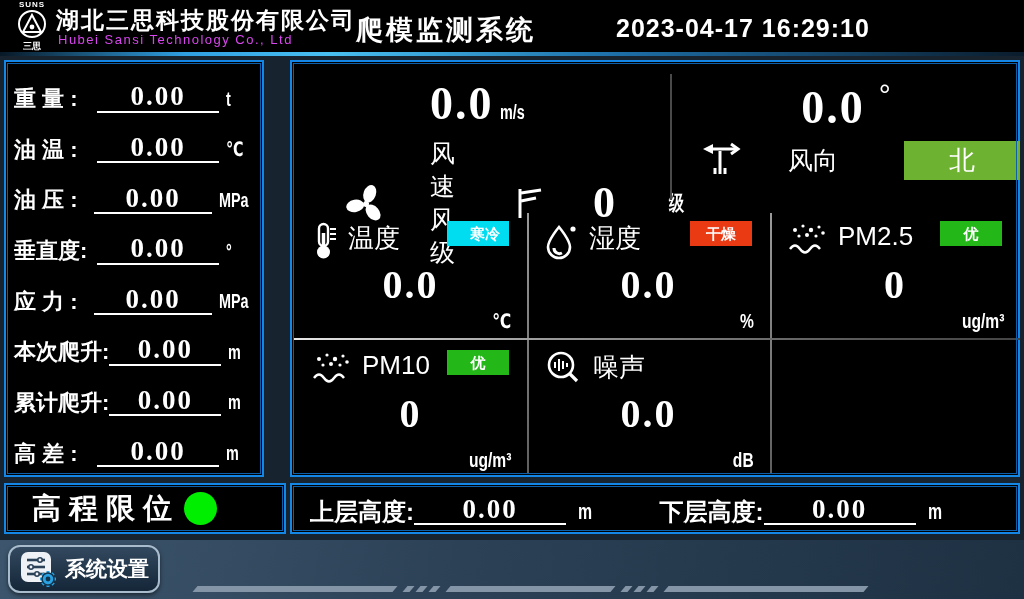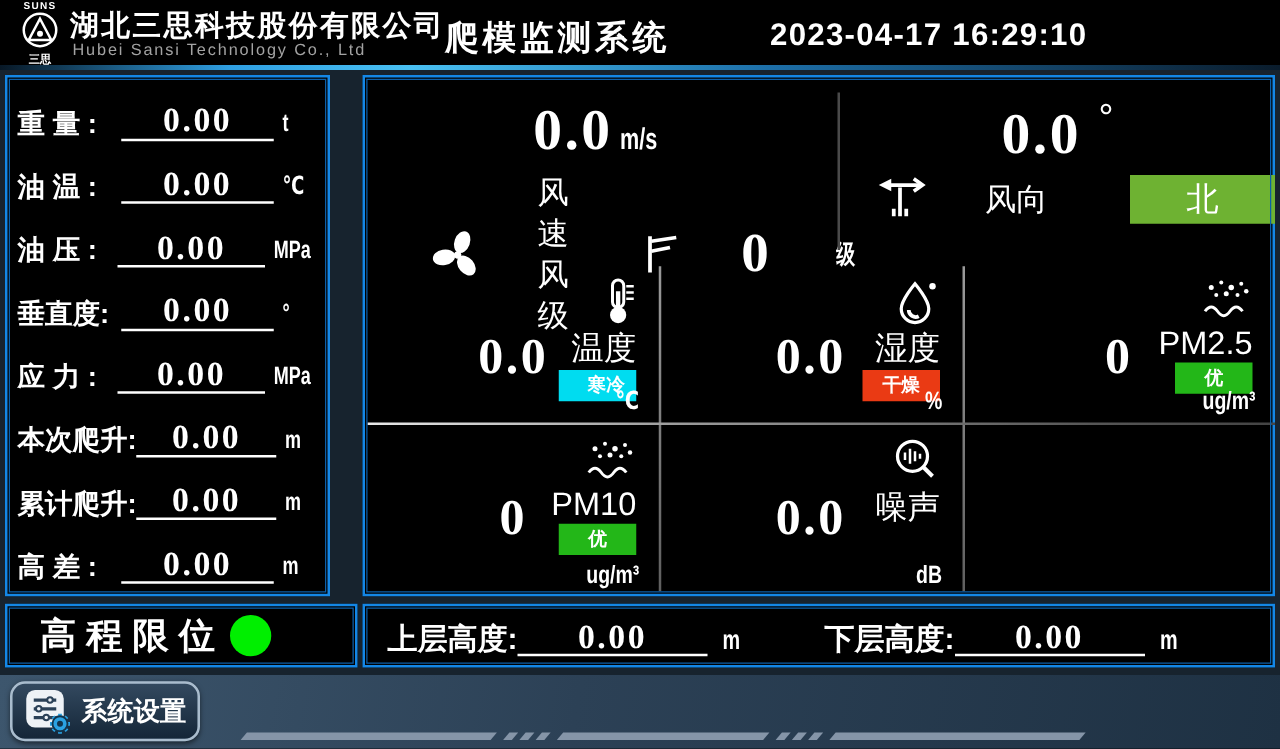--- a/index.html
+++ b/index.html
@@ -10,21 +10,21 @@
     color:#fff;
   }
   *{box-sizing:border-box;}
 
   
   .header{position:absolute;left:0;top:0;width:1024px;height:52px;background:#000;}
   .logo-block{position:absolute;left:10px;top:1px;width:44px;text-align:center;line-height:1;}
   .logo-top{font-size:8px;font-weight:700;letter-spacing:1px;}
   .logo-bottom{font-size:9px;font-weight:700;}
   .company-cn{position:absolute;left:56px;top:5px;font-size:23px;font-weight:700;letter-spacing:2px;}
-  .company-en{position:absolute;left:58px;top:32px;font-size:13px;letter-spacing:1.5px;color:#a3a3a3;}
+  .company-en{position:absolute;left:58px;top:32px;font-size:13px;letter-spacing:1.5px;color:#d946ef;}
   .app-title{position:absolute;left:356px;top:12px;font-size:27px;font-weight:700;letter-spacing:3px;}
   .datetime{position:absolute;left:616px;top:14px;font-size:25px;font-weight:700;letter-spacing:1px;}
   .header-line{position:absolute;left:0;top:52px;width:1024px;height:4px;
     background:linear-gradient(90deg,#081826 0%,#2f9fe2 18%,#49c0f2 32%,#1d6fa8 60%,#123c5c 85%,#0a1c2c 100%);}
 
   
   .workspace{position:absolute;left:0;top:56px;width:1024px;height:484px;background:#17232e;}
   .panel{position:absolute;background:#000;border:2px solid #1487e6;}
   .panel::after{content:"";position:absolute;inset:1px;border:1px solid #0c5fa8;pointer-events:none;}
 
@@ -47,39 +47,39 @@
   .elev-inner{position:absolute;inset:0;display:flex;align-items:center;}
   .elev-label{margin-left:26px;font-size:29px;font-weight:700;letter-spacing:8px;}
   .elev-light{width:33px;height:33px;border-radius:50%;margin-left:4px;}
 
   
   .wind{position:absolute;left:2px;top:2px;width:726px;height:145px;}
   .wind-divider{position:absolute;left:376px;top:10px;height:126px;width:2px;background:#4a4a4a;}
   .wind-left{position:absolute;left:0;top:0;width:376px;height:145px;}
   .wind-right{position:absolute;left:378px;top:0;right:0;height:145px;}
   .wind-big{margin-top:16px;text-align:center;font-size:46px;line-height:1;}
-  .wind-big .unit-inline{font-size:24px;margin-left:6px;}
+  .wind-big .unit-inline{font-size:20px;margin-left:6px;}
   .wind-row{display:flex;align-items:center;margin-top:10px;gap:36px;}
   .wind-left .wind-row{padding-left:52px;}
   .wind-label{font-size:25px;margin-left:8px;}
   .wind-scale-val{font-size:44px;line-height:.9;margin-left:14px;}
   .wind-scale-unit{font-size:21px;margin-left:16px;}
   .flag-icon{margin-left:22px;}
   .wind-deg{font-size:30px;vertical-align:18px;margin-left:14px;font-family:"Liberation Sans",sans-serif;}
   .wind-right .wind-row{padding-left:26px;}
   .dir-badge{width:116px;height:39px;margin-left:30px;text-align:center;line-height:39px;font-size:26px;color:#fff;}
 
   
   .sensor-grid{position:absolute;left:2px;top:147px;width:726px;height:268px;display:grid;
     grid-template-columns:233px 243px 1fr;grid-template-rows:129px 1fr;}
   .vdiv1,.vdiv2{position:absolute;top:4px;bottom:4px;width:2px;background:linear-gradient(180deg,#9a9a9a,#5f5f5f);}
   .vdiv1{left:233px;} .vdiv2{left:476px;}
   .hdiv{position:absolute;left:0;right:0;top:129px;height:2px;background:linear-gradient(90deg,#e8e8e8,#9a9a9a 35%,#565656 80%,#444);}
   .cell{position:relative;padding:12px 18px;}
-  .cell-head{display:flex;align-items:flex-end;flex-direction:column;}
+  .cell-head{display:flex;align-items:flex-start;}
   .icon{display:inline-flex;align-items:center;justify-content:center;}
   .cell-title{font-size:26px;margin-left:10px;}
   .badge{margin-left:auto;min-width:62px;height:25px;line-height:25px;padding:0 6px;text-align:center;
     color:#fff;font-size:15px;font-weight:700;}
   .cell-value{position:absolute;left:0;right:0;top:56px;text-align:center;font-size:40px;line-height:1;}
   .cell-unit{position:absolute;right:16px;bottom:5px;font-size:20px;transform:scaleX(0.78);transform-origin:right bottom;font-weight:700;}
 
   
   .heights-inner{position:absolute;inset:0;display:flex;align-items:flex-end;padding-bottom:7px;}
   .height-group{display:flex;align-items:flex-end;}

